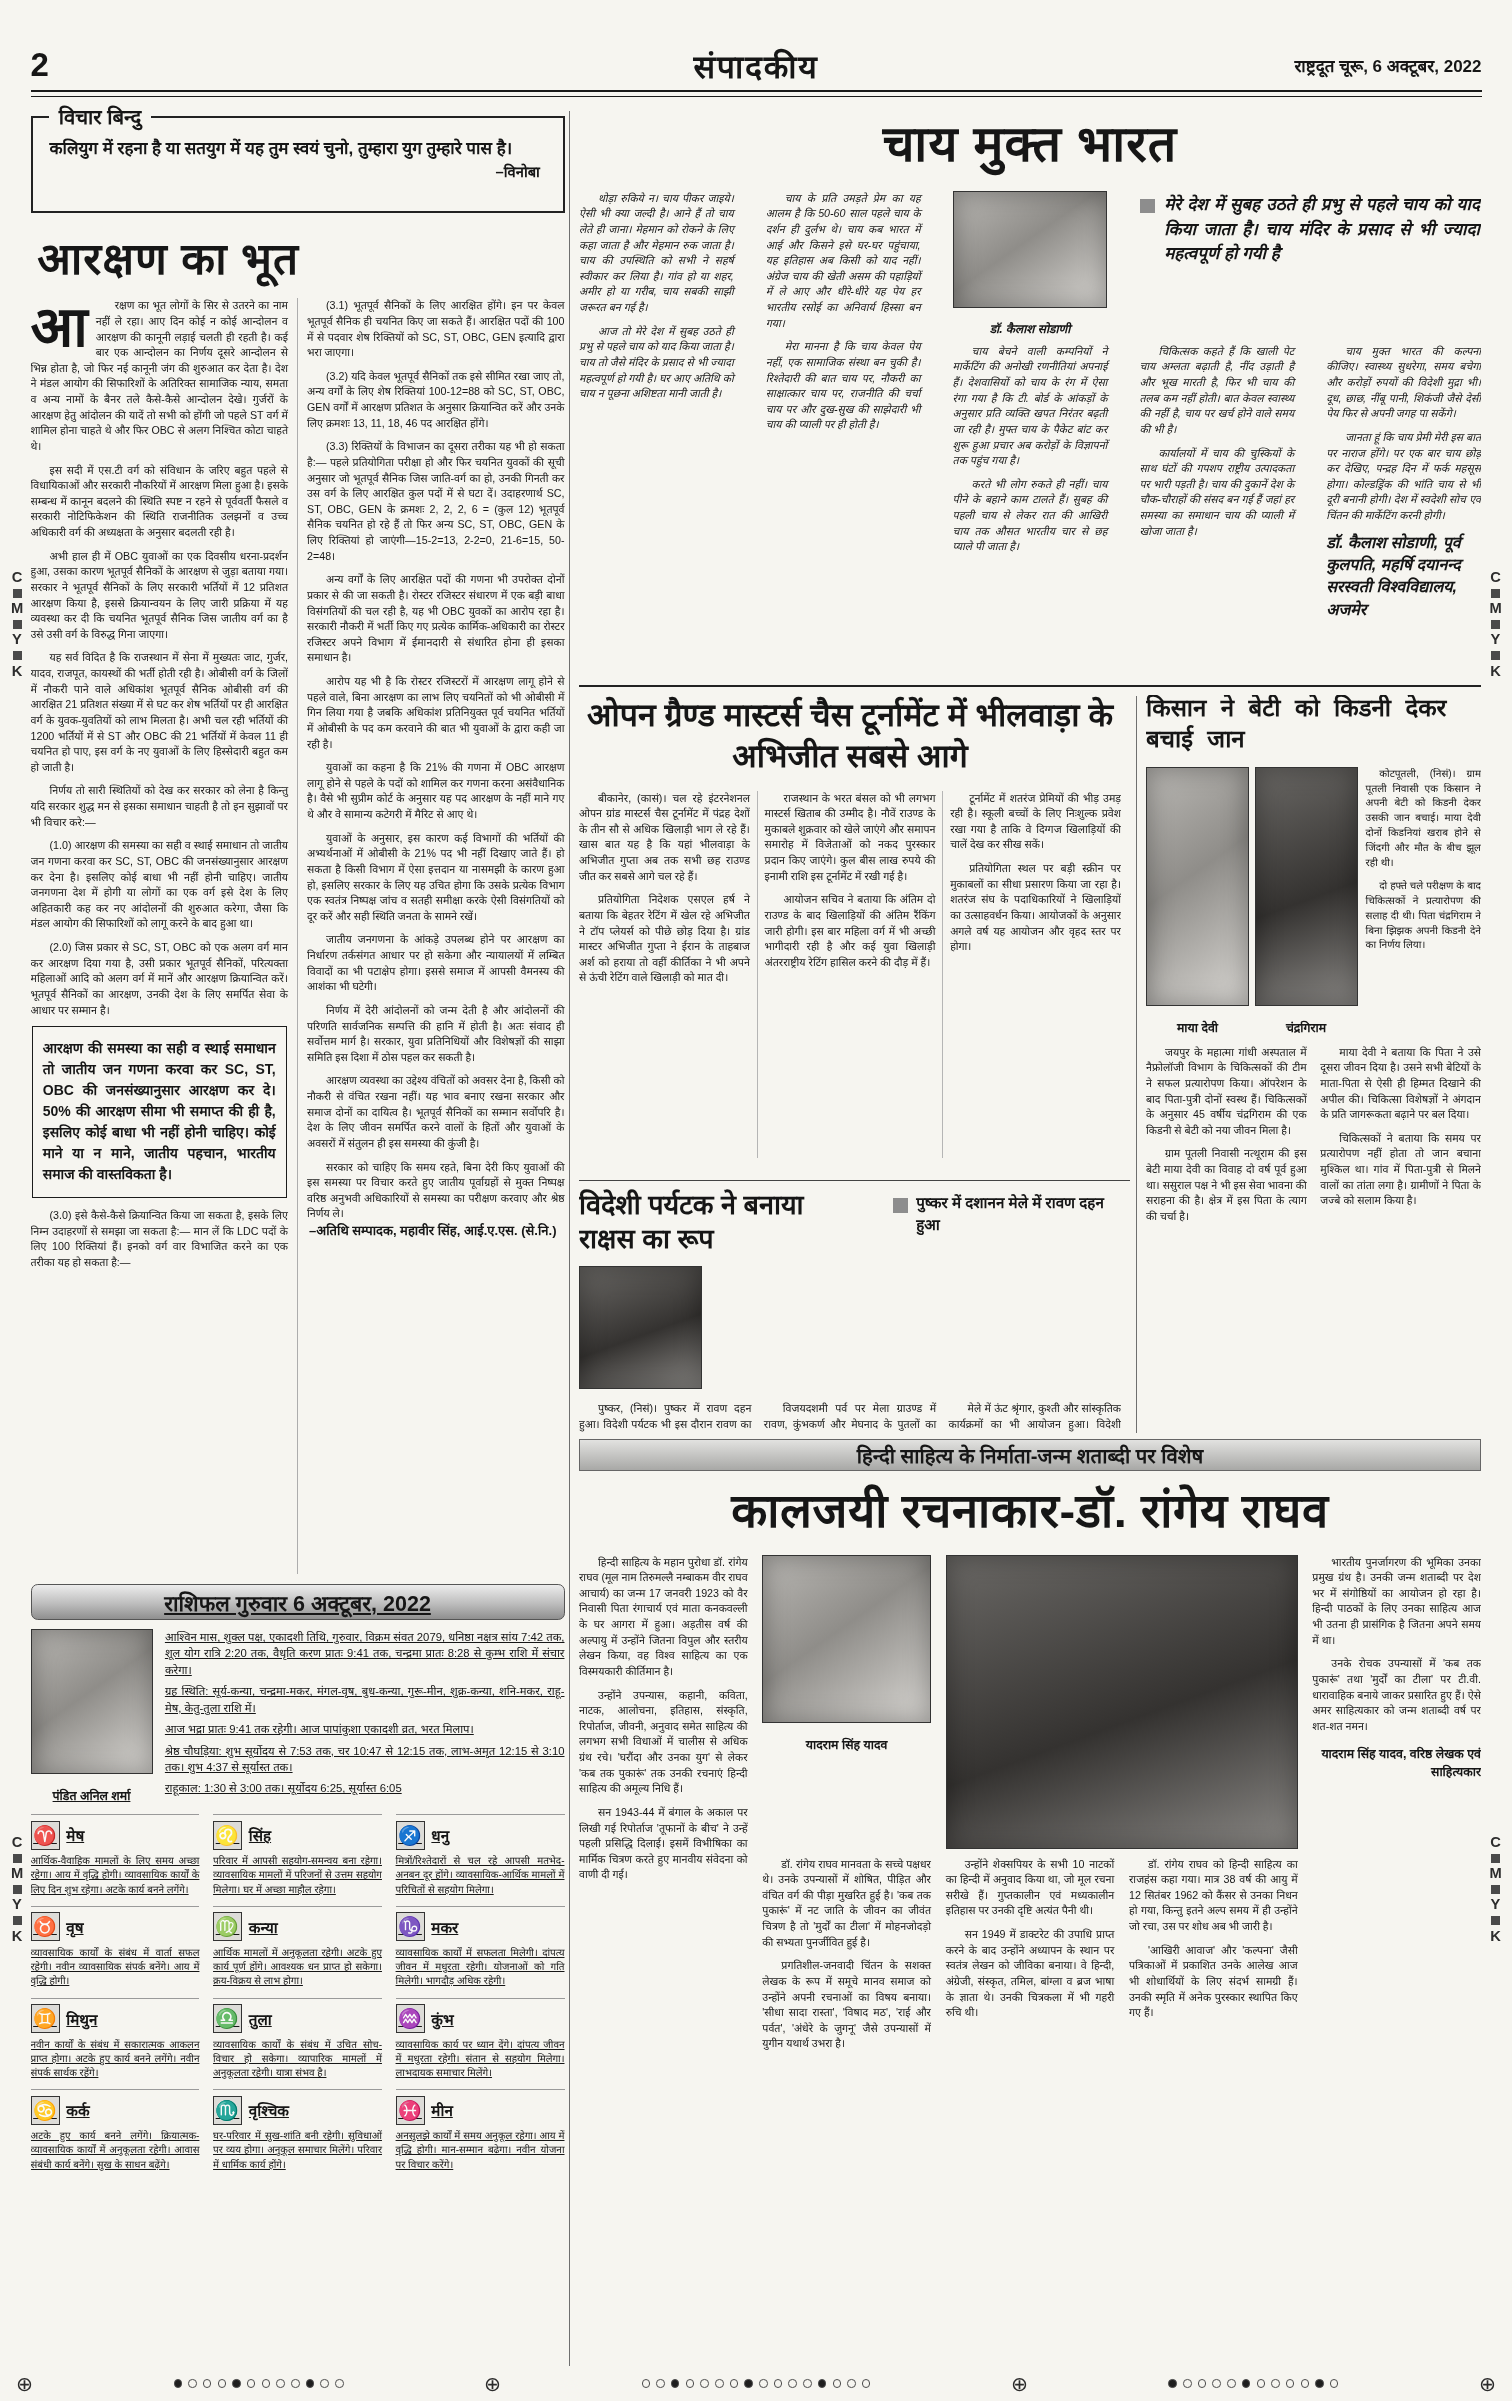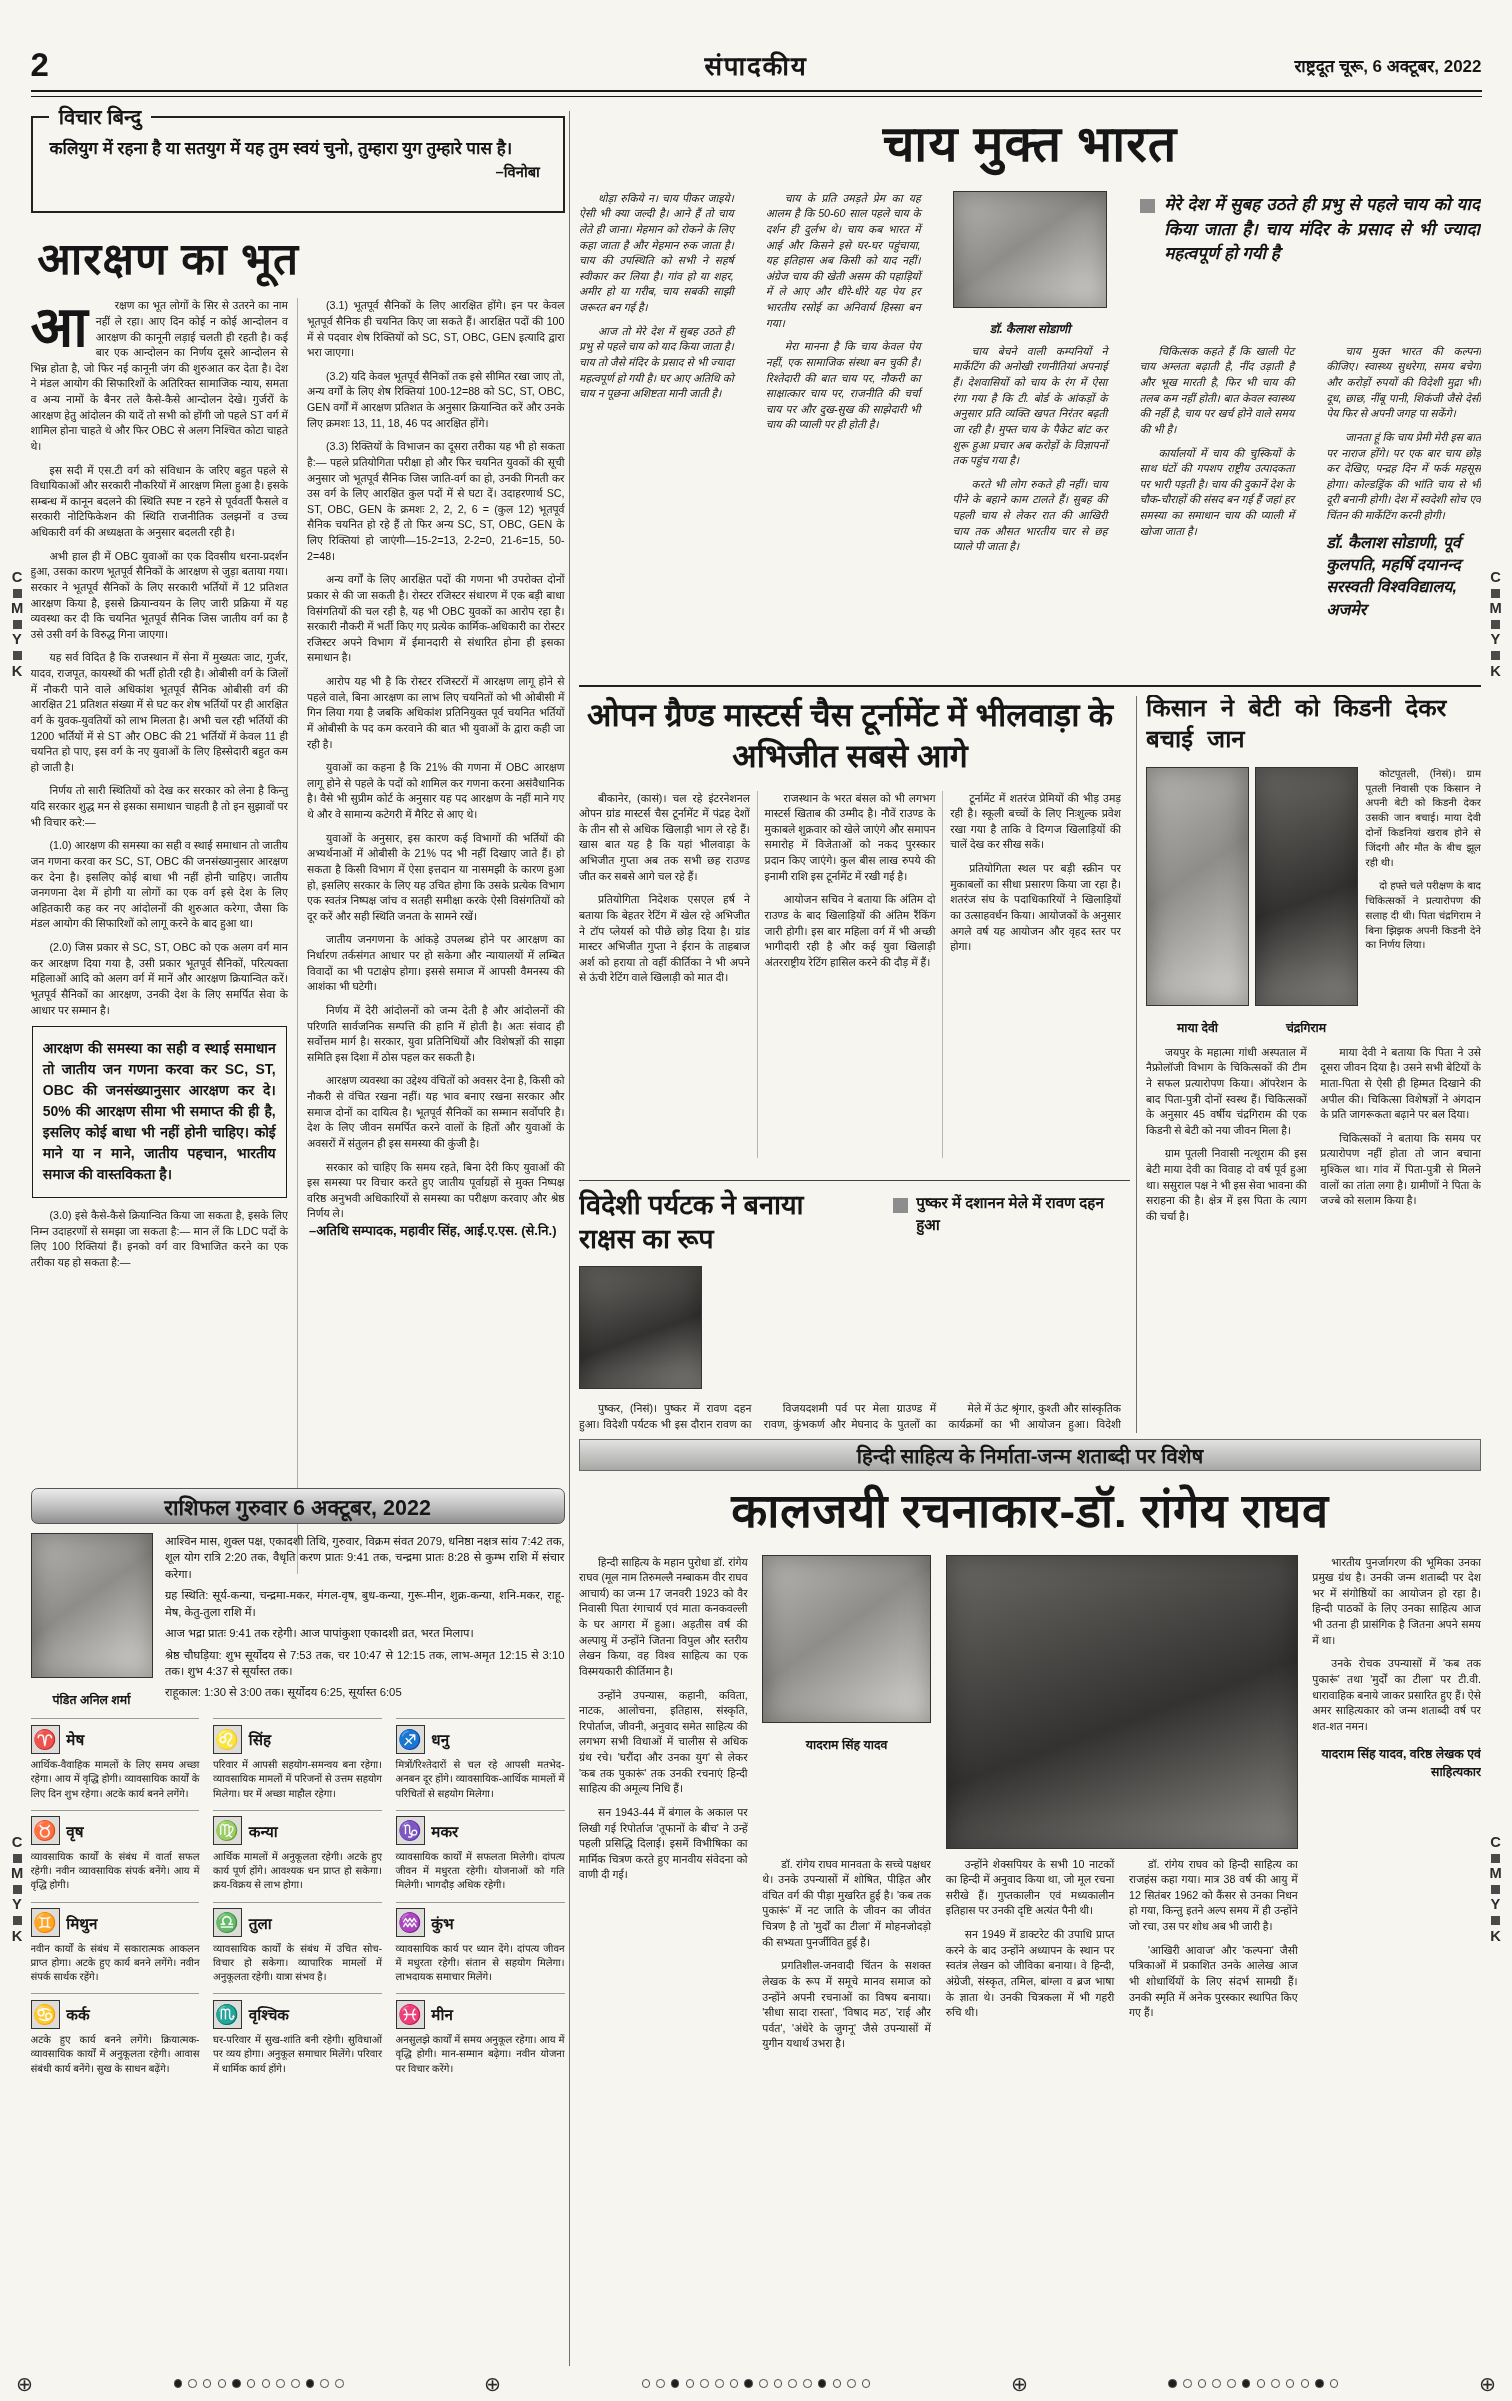--- a/index.html
+++ b/index.html
@@ -12,39 +12,39 @@
   p { margin:0 0 8px; text-indent:19px; }
   .body-text { font-size:10.7px; line-height:1.46; text-align:justify; }
   .cap { text-align:center; font-weight:bold; font-size:12.4px; padding-top:13px; }
   .ph { background:linear-gradient(145deg,#b9b7b3 0%,#8f8d89 45%,#d9d7d3 100%); border:0.6px solid #333; box-shadow:inset 0 0 26px rgba(0,0,0,.35); }
   .ph.dark { background:linear-gradient(160deg,#6a6865 0%,#343230 55%,#8a8885 100%); }
 
   
   .masthead { left:30.5px; top:40px; width:1451px; height:52px; display:flex; align-items:center; border-bottom:2.8px solid #1a1a1a; }
   .masthead::after { content:''; position:absolute; left:0; right:0; bottom:-7.3px; height:1.1px; background:#1a1a1a; }
   .masthead .pgnum { flex:1; font-size:33px; font-weight:bold; }
-  .masthead .section { flex:1; text-align:center; font-size:26px; font-weight:bold; letter-spacing:1.7px; }
+  .masthead .section { flex:1; text-align:center; font-size:32px; font-weight:bold; letter-spacing:1.7px; }
   .masthead .edition { flex:1; text-align:right; font-size:17px; font-weight:bold; }
 
   
   .vichar { left:30.5px; top:116px; width:534px; height:97px; border:2.8px double #222; padding:19px 17px 5.6px; }
   .vichar .tab { position:absolute; top:-16px; left:16px; background:#f6f5f0; padding:0 10.2px; font-size:20.3px; font-weight:bold; }
   .vichar .quote { font-size:17px; font-weight:bold; line-height:1.42; text-indent:0; }
   .vichar .author { text-align:right; font-size:14.7px; font-weight:bold; padding-right:5.6px; }
 
   
   .aarakshan { left:30.5px; top:227px; width:534px; height:1349px; overflow:hidden; }
   .aarakshan h1 { font-size:44px; margin:0 0 11.3px 6.8px; letter-spacing:1.1px; }
   .aar-cols { column-count:2; column-gap:19px; column-rule:0.6px solid #adadad; height:1276px; overflow:hidden; }
   .dropcap { float:left; font-size:56px; line-height:.92; font-weight:bold; padding:2.3px 8px 0 0; }
   .highlight-box { border:1.7px solid #1c1c1c; padding:11.3px 10.2px; margin:6.8px 1.1px 10.2px; font-weight:bold; font-size:14px; line-height:1.5; break-inside:avoid; text-align:justify; }
   .aar-byline { text-align:right; font-weight:bold; font-size:13px; padding-right:8px; text-indent:0; }
 
   
-  .rashifal { left:30.5px; top:1488px; width:534px; height:781px; overflow:hidden; }
+  .rashifal { left:30.5px; top:1584px; width:534px; height:781px; overflow:hidden;text-decoration:underline; }
   .rash-bar { height:36px; background:linear-gradient(180deg,#ececec 0%,#bdbdbd 55%,#8f8f8f 100%); border:1.1px solid #555; border-radius:6.8px; display:flex; align-items:center; justify-content:center; font-size:21.5px; font-weight:bold; }
   .rash-top { display:flex; gap:12.4px; margin-top:9px; }
   .rash-photo { width:122px; flex:none; }
   .rash-photo .ph { height:145px; }
   .rash-intro { flex:1; font-size:11.3px; line-height:1.45; text-align:justify; }
   .rash-intro p { text-indent:0; margin-bottom:5.1px; }
   .zgrid { display:grid; grid-template-columns:repeat(3,1fr); gap:9px 13.6px; margin-top:10.2px; }
   .zcell { border-top:0.6px solid #9a9a9a; padding-top:5.6px; }
   .zhead { display:flex; align-items:center; gap:6.8px; margin-bottom:4.5px; }
   .zicon { width:29px; height:29px; border:1.1px solid #333; background:#dddcd8; display:flex; align-items:center; justify-content:center; font-size:19px; flex:none; }

